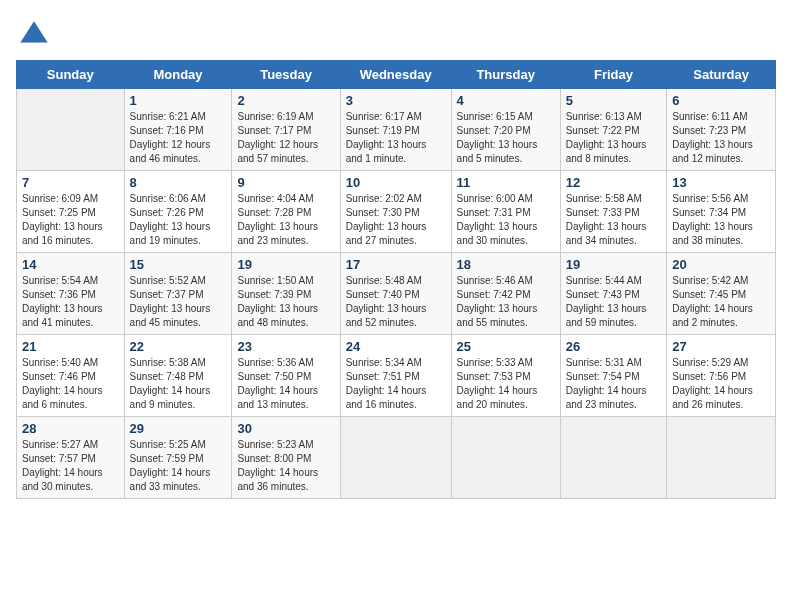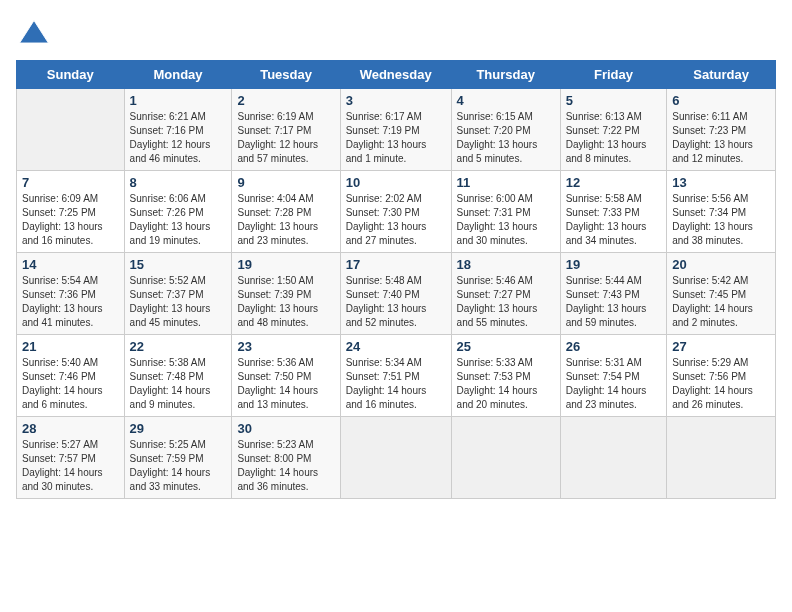--- a/index.html
+++ b/index.html
@@ -261,21 +261,21 @@
         <div class="day-info">
           <div>Sunrise: 5:48 AM</div>
           <div>Sunset: 7:40 PM</div>
           <div>Daylight: 13 hours and 52 minutes.</div>
         </div>
       </td>
         <td>
         <span class="day-number">18</span>
         <div class="day-info">
           <div>Sunrise: 5:46 AM</div>
-          <div>Sunset: 7:27 PM</div>
+          <div>Sunset: 7:42 PM</div>
           <div>Daylight: 13 hours and 55 minutes.</div>
         </div>
       </td>
         <td>
         <span class="day-number">19</span>
         <div class="day-info">
           <div>Sunrise: 5:44 AM</div>
           <div>Sunset: 7:43 PM</div>
           <div>Daylight: 13 hours and 59 minutes.</div>
         </div>

